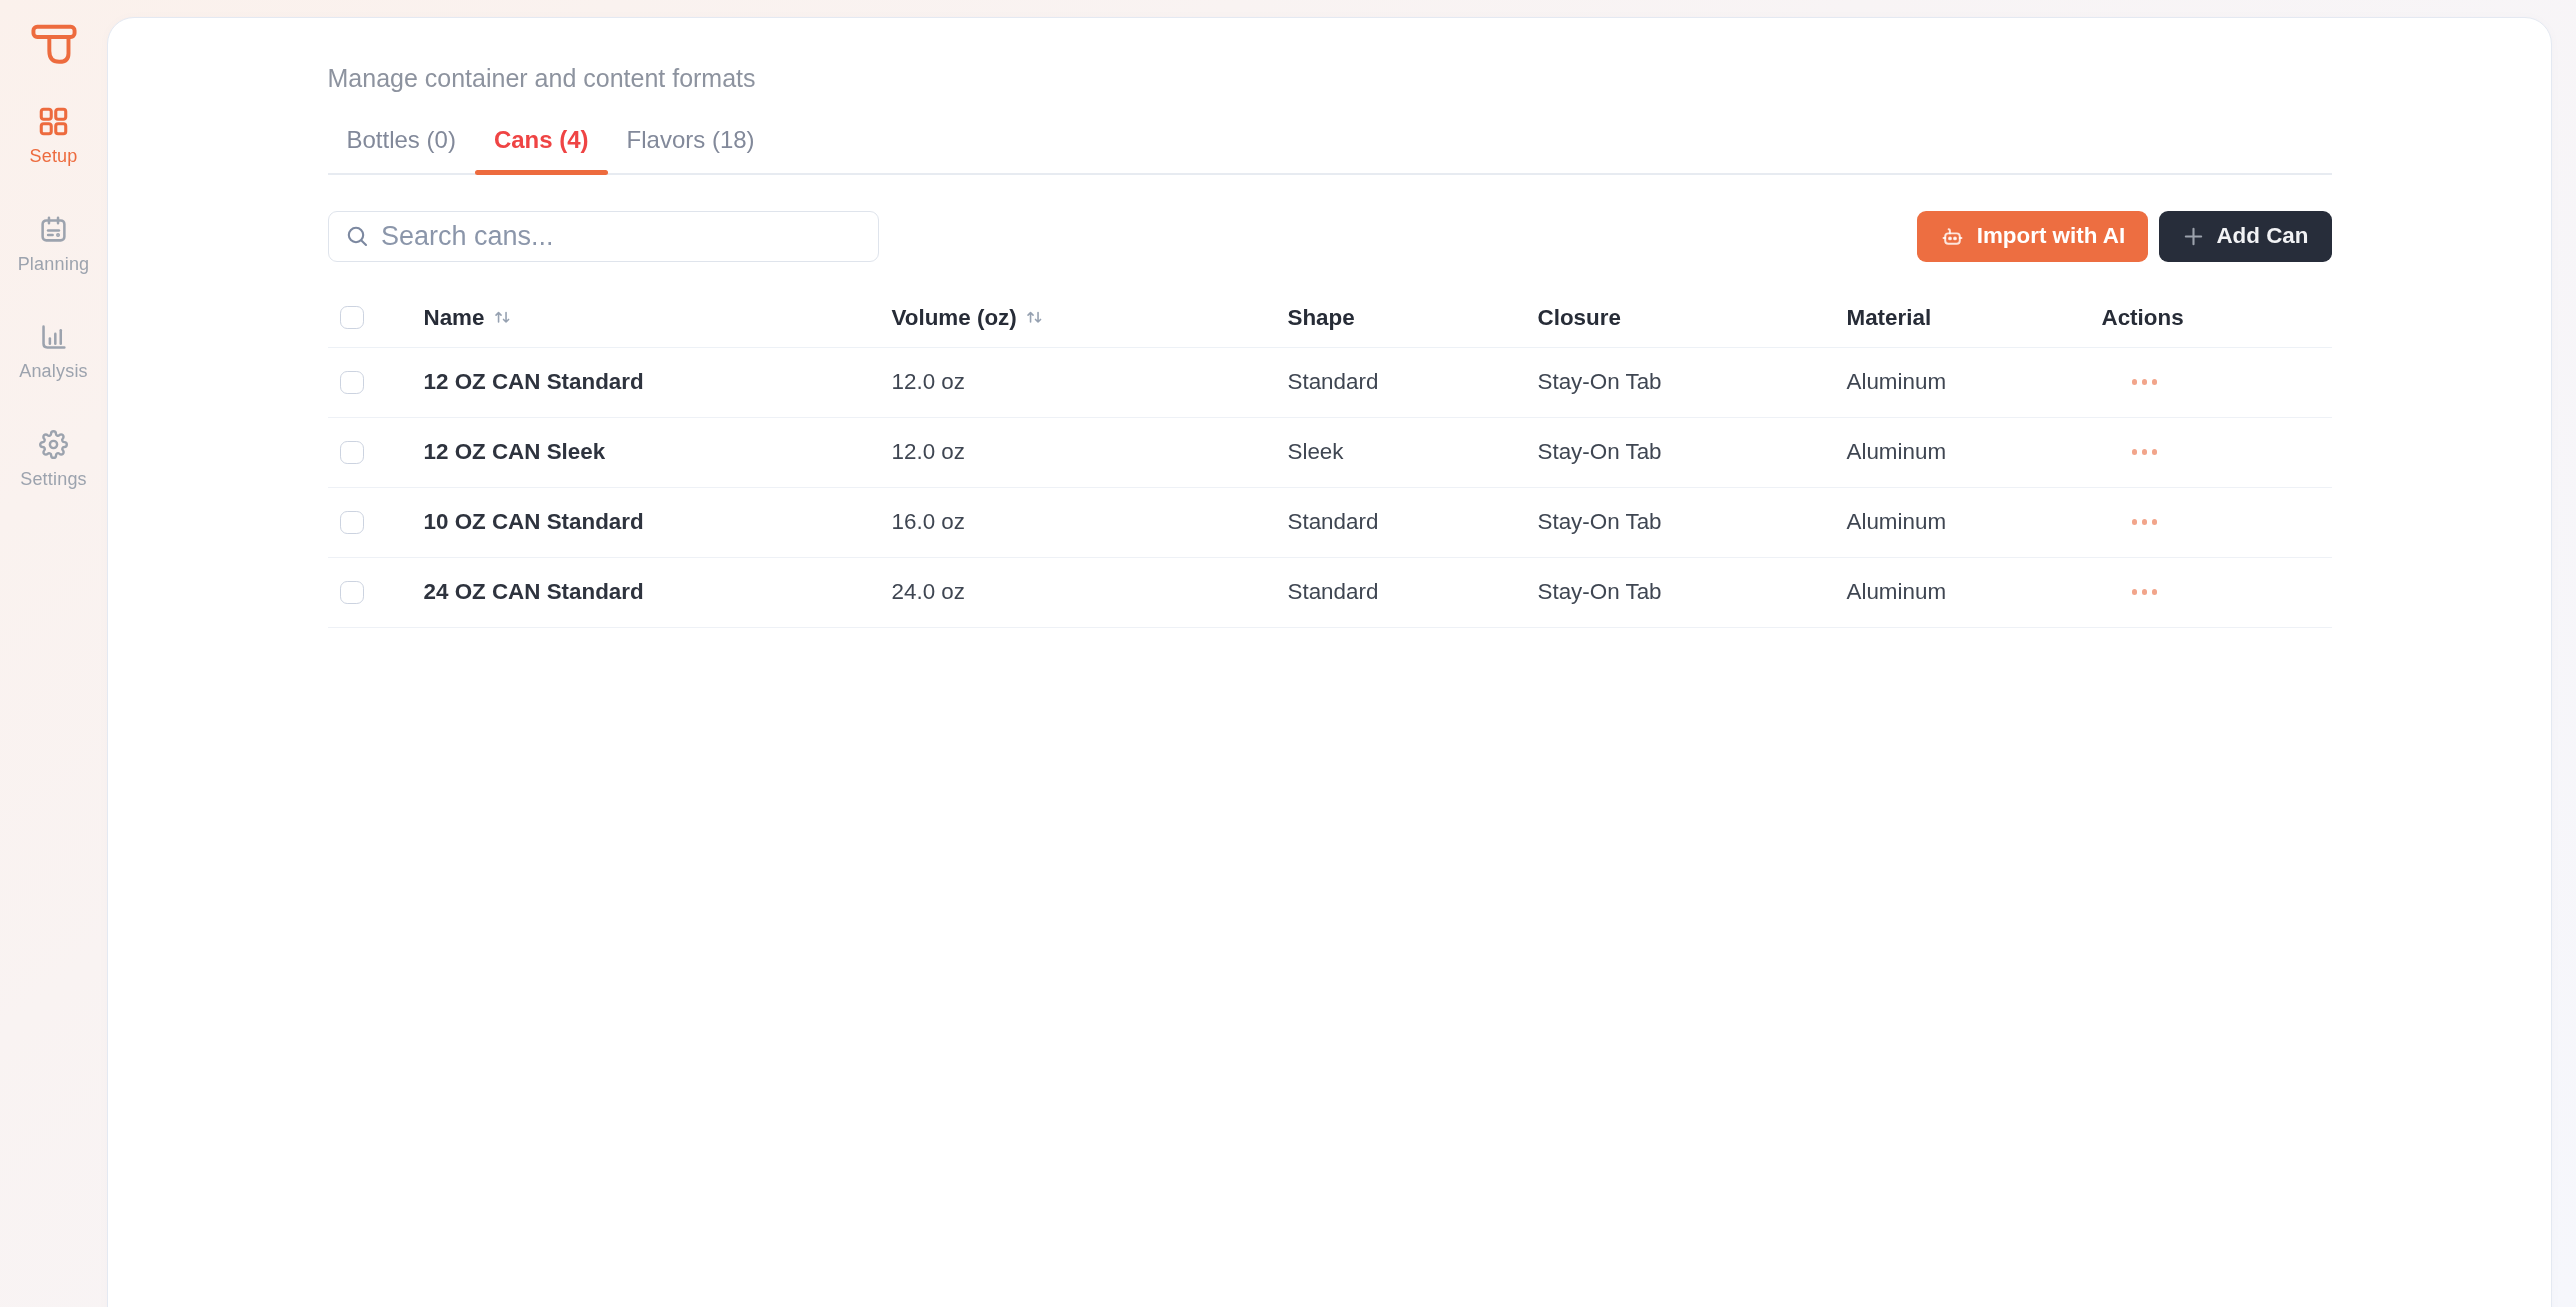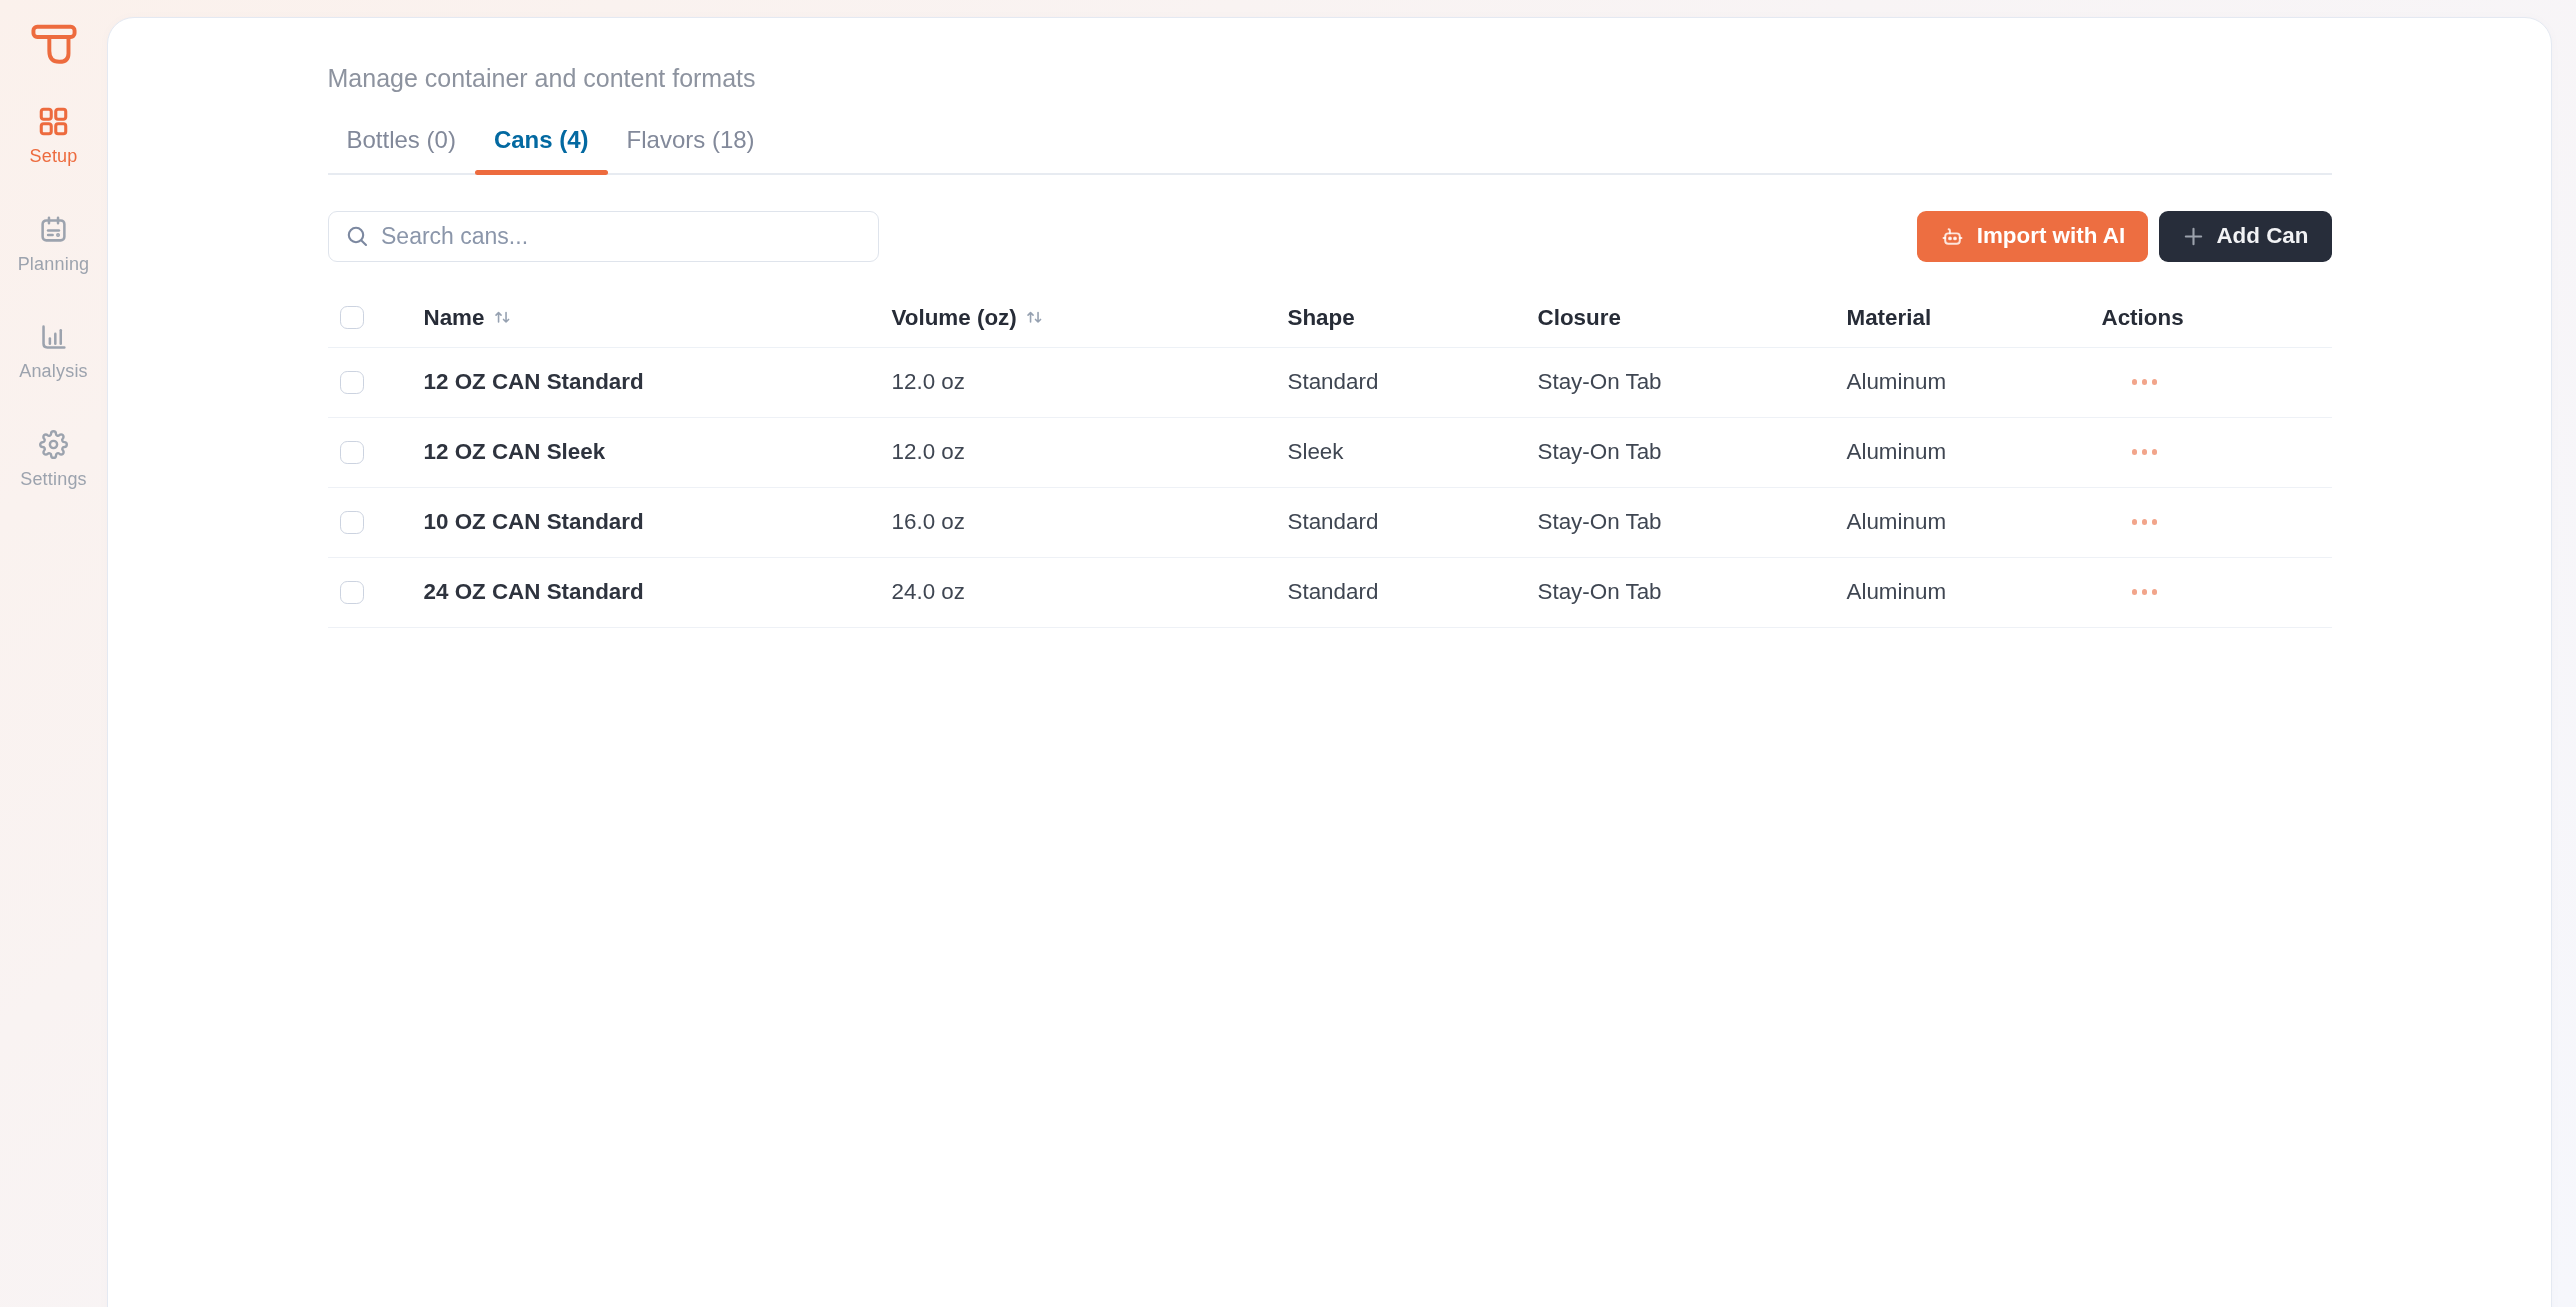--- a/index.html
+++ b/index.html
@@ -39,34 +39,34 @@
 
   
   .tabs {
     margin-top:33px; display:flex; align-items:flex-end;
     border-bottom:2.7px solid #e7ebf1;
   }
   .tab {
     padding:0 19px 19px 19px; font-size:24px; color:#82899a; font-weight:500;
     position:relative; cursor:pointer; white-space:nowrap;
   }
-  .tab.active { color:#0369a1; font-weight:700; }
+  .tab.active { color:#ef4444; font-weight:700; }
   .tab.active::after {
     content:""; position:absolute; left:0; right:0; bottom:-2.7px; height:5.4px;
     background:#ed6b3e; border-radius:2.7px;
   }
 
   
   .toolbar { margin-top:36px; display:flex; align-items:center; }
   .search-box {
     width:551px; height:51px; background:#fff; border:1.8px solid #dfe4ec;
     border-radius:9px; display:flex; align-items:center; padding:0 16px; gap:12.5px;
   }
   .search-box input {
-    border:none; outline:none; flex:1; font-size:23px; color:#0369a1;
+    border:none; outline:none; flex:1; font-size:27px; color:#0369a1;
     font-family:inherit; background:transparent;
   }
   .search-box input::placeholder { color:#8b96aa; }
   .toolbar-spacer { flex:1; }
   .btn {
     height:51px; border:none; border-radius:9px; display:flex; align-items:center;
     font-family:inherit; font-size:22.4px; font-weight:600; cursor:pointer;
     padding:0 23px; gap:11.6px; white-space:nowrap;
   }
   .btn-import { background:#ed6e41; color:#ffffff; margin-right:10.7px;text-align:center; }

